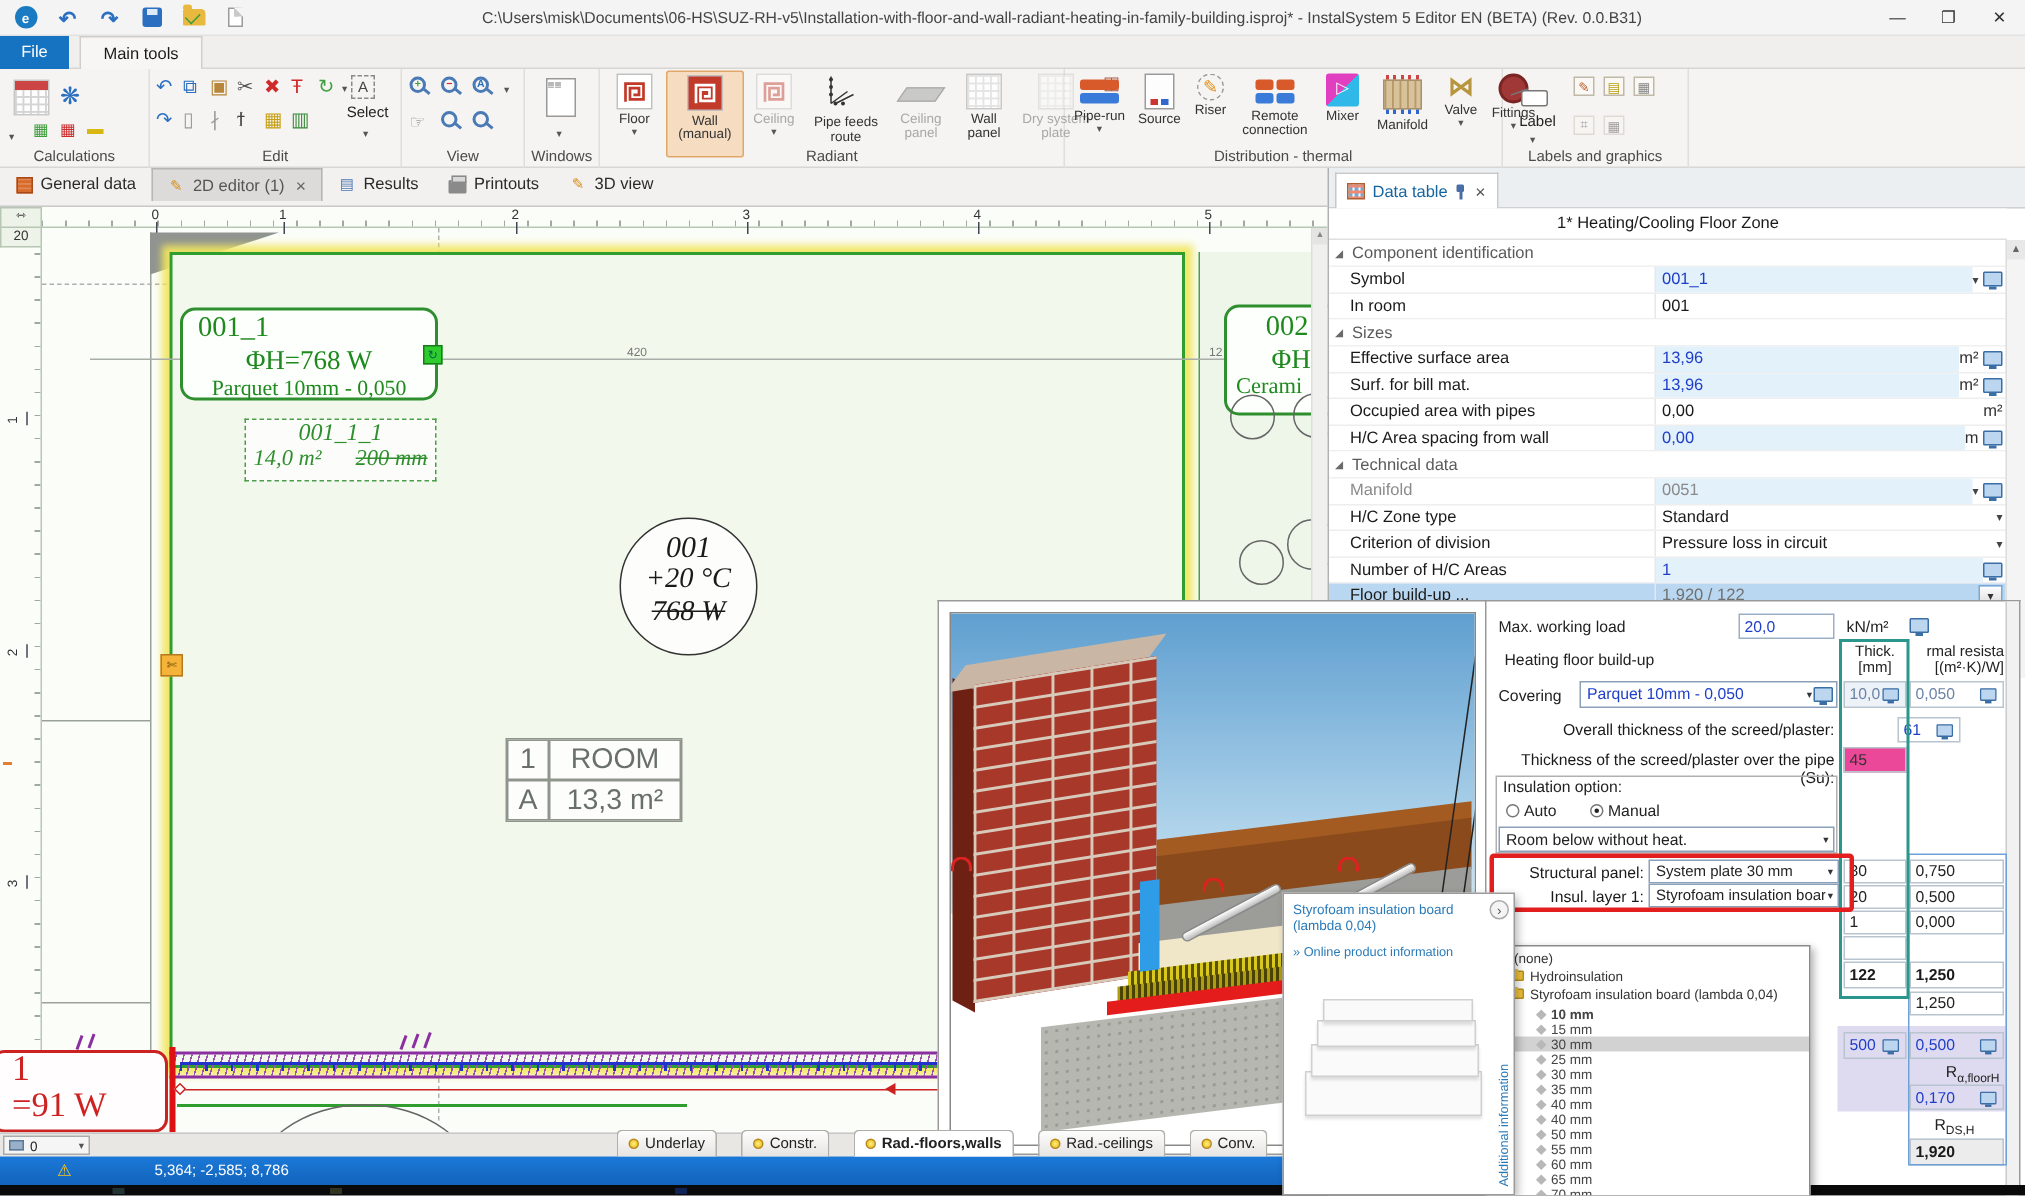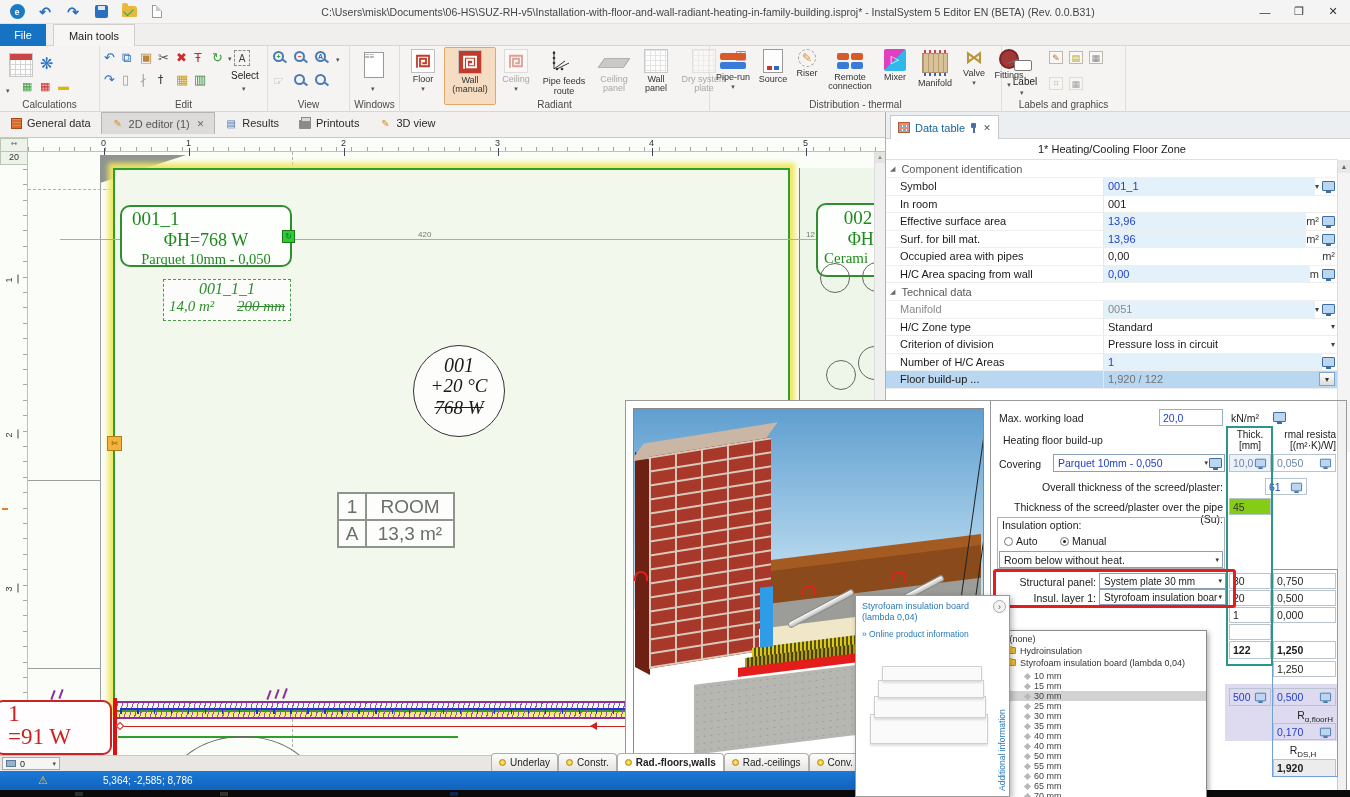--- a/index.html
+++ b/index.html
@@ -140,21 +140,21 @@
   #dlgR{position:absolute;left:990px;top:400px;width:357px;height:397px;background:#fff;border:1px solid #999;border-bottom:none;z-index:25;font-size:10.5px;}
   .fld{border:1px solid #9ab0c4;background:#fff;display:flex;align-items:center;padding:0 3px;}
   .fld .bluev{color:#1f3fc8;}
   .combo{border:1px solid #8aa0b8;background:#fff;display:flex;align-items:center;padding:0 2px 0 4px;}
   .combo .cv{flex:1;white-space:nowrap;overflow:hidden;}
   .combo .cdd{font-size:7px;color:#333;margin:0 1px;}
   .rlab{position:absolute;text-align:right;color:#1a1a1a;}
   .tcell,.rcell{position:absolute;border:1px solid #b8c4ce;display:flex;align-items:center;padding:0 3px;background:#fff;font-size:10.5px;}
   .tcell{left:238px;width:42px;}
   .rcell{left:282px;width:63px;}
-  .cellgray{background:#84cc16;color:#333;}
+  .cellgray{background:#ec4899;color:#333;}
   .bluetxt{color:#1f3fc8;}
   .gbluetxt{color:#6c84a8;}
   .boldc{font-weight:bold;color:#1a1a1a;}
   #redbox{position:absolute;left:2px;top:168px;width:243px;height:39px;border:3px solid #e21e1e;border-radius:3px;z-index:6;pointer-events:none;}
   #tealbox{position:absolute;left:235px;top:25px;width:47px;height:240px;border:2px solid #2a968c;z-index:5;pointer-events:none;}
   #bluebox{position:absolute;left:281px;top:168px;width:66px;height:208px;border:1px solid #6fa0d8;z-index:4;pointer-events:none;}
   #lavbg{position:absolute;left:234px;top:283px;width:113px;height:57px;background:#dedaf0;}
   .rsub{font-size:8px;}
   #dlg-scroll{position:absolute;right:0;top:0;width:9px;height:397px;background:#f1f1f1;border-left:1px solid #ccc;}
   .radio{display:inline-block;width: 9px;height:9px;border:1px solid #777;border-radius:50%;background:#fff;position:relative;top:1px;margin-right:3px;}
@@ -177,21 +177,21 @@
   #tt-link{position:absolute;left:6px;top:33px;font-size:8.5px;color:#2a7ab8;}
   #tt-more{position:absolute;right:3px;top:4px;width:13px;height:13px;border:1px solid #aaa;border-radius:50%;font-size:9px;color:#555;text-align:center;line-height:12px;background:#f4f4f4;}
   #tt-side{position:absolute;right:2px;top:60px;height:135px;writing-mode:vertical-rl;transform:rotate(180deg);font-size:8.5px;color:#2a7ab8;}
   .foam{position:absolute;background:#fafafa;border:1px solid #d0d0d0;box-shadow:0 2px 2px rgba(0,0,0,.12);}
 
   
   #layersbar{position:absolute;left:0;top:755px;width:885px;height:16px;background:#e9e7e4;border-top:1px solid #c8c8c8;z-index:20;}
   #lvlcombo{position:absolute;left:2px;top:757px;width:58px;height:13px;background:#f5f5f5;border:1px solid #aaa;display:flex;align-items:center;gap:4px;padding:0 3px;font-size:9px;z-index:21;}
   .lvlic{width:10px;height:7px;background:#9ab0c8;border:1px solid #5a7a9a;}
   #ltabs{position:absolute;top:752px;right:465px;height:19px;display:flex;align-items:flex-end;z-index:31;}
-  .ltab{height:18px;background:linear-gradient(#fdfdfd,#e6e4e1);border:1px solid #b0aeab;border-bottom:none;border-radius:4px 4px 0 0;display:flex;align-items:center;gap:4px;padding:0 7px;font-size:10px;color:#222;margin-left:0;white-space:nowrap;}
+  .ltab{height:18px;background:linear-gradient(#fdfdfd,#e6e4e1);border:1px solid #b0aeab;border-bottom:none;border-radius:4px 4px 0 0;display:flex;align-items:center;gap:4px;padding:0 7px;font-size:10px;color:#222;margin-left:16px;white-space:nowrap;}
   .ltab.active{background:#fff;font-weight:bold;}
   .bulb{width:7px;height:7px;border-radius:50%;background:radial-gradient(#fff27a,#e8b416);border:1px solid #b8881a;flex:none;}
   .redx{color:#cc2222;font-weight:bold;font-size:10px;}
   #statusbar{position:absolute;left:0;top:771px;width:885px;height:19px;background:linear-gradient(#1b79d8,#1263bb);z-index:20;color:#fff;}
   .warn{position:absolute;left:38px;top:3px;color:#f7c51e;font-size:11px;}
   #coords{position:absolute;left:103px;top:4px;font-size:10px;}
   #modes{position:absolute;right:505px;top:3px;font-size:10.5px;letter-spacing:.3px;margin-top:22px;}
   #modes .m{color:#9fc3ea;} #modes .m.on{color:#fff;font-weight:bold;}
   #modes .sep{color:#7fa8d8;margin:0 4px;}
   #blackstrip{position:absolute;left:0;top:790px;width:1350px;height:7px;background:#0a0a0a;z-index:26;}
@@ -577,20 +577,24 @@
           <div class="dt-val blue hl">001_1</div>
           <div class="dt-suf">
             <span class="dt-dd">▾</span>
             <span class="mon"></span>
           </div>
         </div>
         <div class="dt-row">
           <div class="dt-label">In room</div>
           <div class="dt-val">001</div>
           <div class="dt-suf"></div>
+        </div>
+        <div class="dt-sec">
+          <span class="dt-arrow">◢</span>
+          <span>Sizes</span>
         </div>
         <div class="dt-row">
           <div class="dt-label">Effective surface area</div>
           <div class="dt-val blue hl">13,96</div>
           <div class="dt-suf">
             <span class="dt-unit">m²</span>
             <span class="mon"></span>
           </div>
         </div>
         <div class="dt-row">
@@ -808,21 +812,21 @@
         <span class="texp">▷</span>
         <span class="tfold"></span>
         <span>Hydroinsulation</span>
       </div>
     <div class="trow" style="top:26px;">
         <span class="texp">◢</span>
         <span class="tfold"></span>
         <span>Styrofoam insulation board (lambda 0,04)</span>
       </div>
     <div id="tree-items">
-        <div class="titem" style="top: 40px;">
+        <div class="titem" style="top: 40px; font-weight: bold;">
           <span class="tdiam"></span>
           <span>10 mm</span>
         </div>
         <div class="titem" style="top: 50px;">
           <span class="tdiam"></span>
           <span>15 mm</span>
         </div>
         <div class="titem selitem" style="top: 60px;">
           <span class="tdiam"></span>
           <span>30 mm</span>

